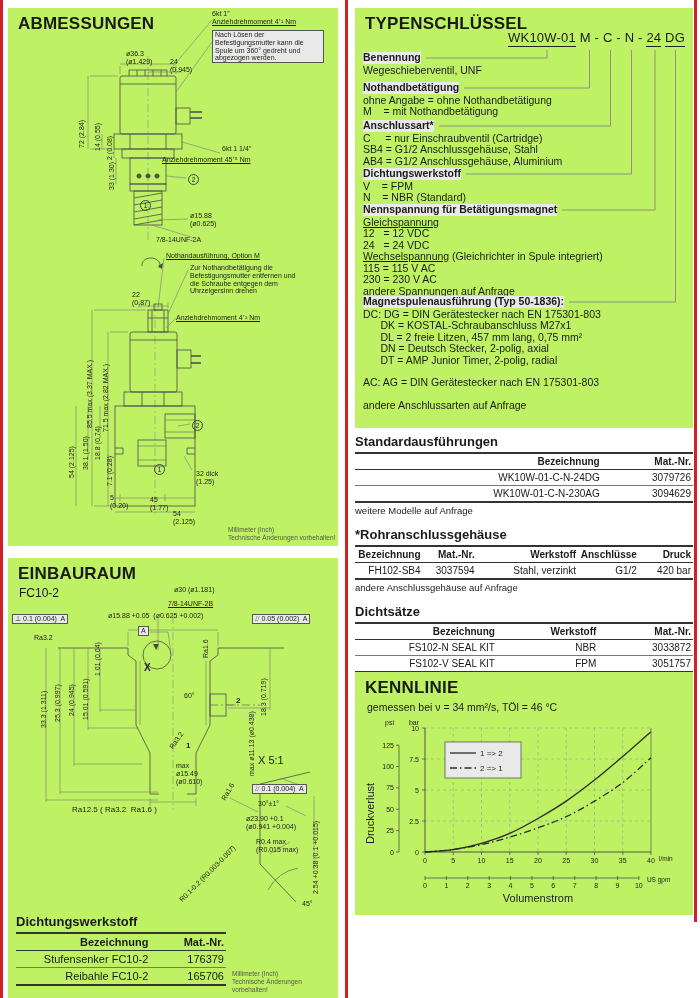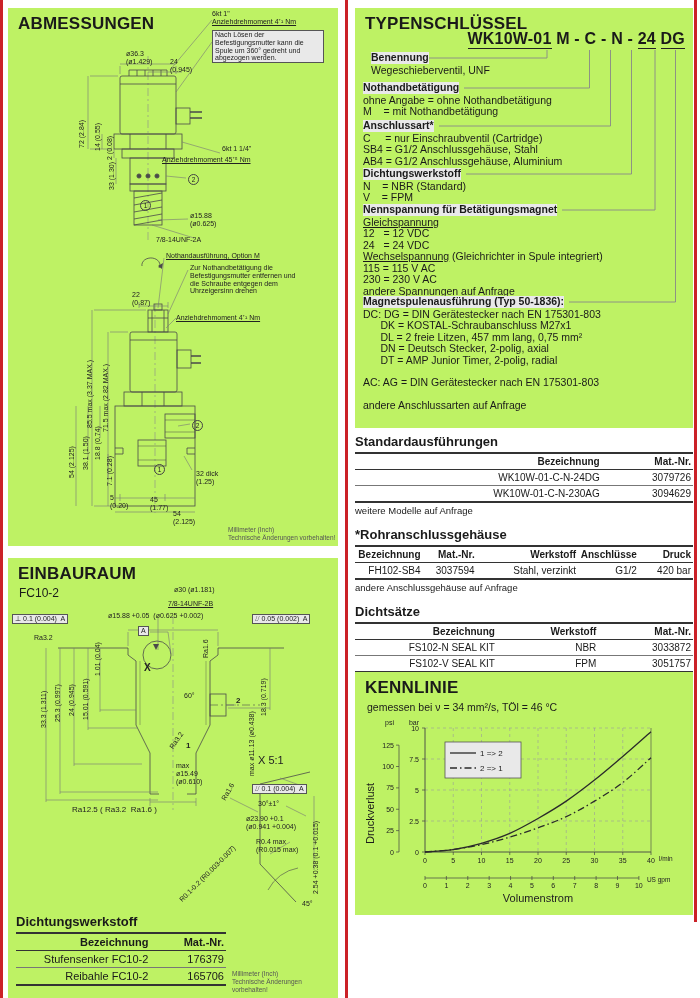--- a/index.html
+++ b/index.html
@@ -12,21 +12,21 @@
   .subtitle{position:absolute;left:11px;top:28px;font-size:12px}
   .art{position:absolute;left:0;top:0}
   .labels{position:absolute;inset:0}
   .dim{position:absolute;font-size:7px;line-height:1.12;color:#222;white-space:pre}
   .dim.box{border:1px solid #555;padding:0 2px;background:#e9e9e9}
   .dim.ul{text-decoration:underline}
   .dim.circ{border:1px solid #444;border-radius:50%;width:9px;height:9px;text-align:center;line-height:9px;font-size:6.5px;white-space:nowrap}
   .footnote{position:absolute;font-size:6.5px;color:#555;line-height:1.25}
   .footnote span{display:block}
   
-  .code{position:absolute;top:22px;right:8px;font-size:16px;font-weight:bold;white-space:pre;letter-spacing:.2px}
+  .code{position:absolute;top:22px;right:8px;font-size:13px;font-weight:normal;white-space:pre;letter-spacing:.2px}
   .code .u{border-bottom:1.5px solid #222;padding-bottom:1px}
   .ts-sec{position:absolute;left:8px;width:326px;font-size:10.5px;line-height:11.5px;white-space:pre-wrap}
   .ts-label{font-weight:bold;display:inline-block;margin-bottom:1px;background:#e9e9e9;position:relative;z-index:2}
   .ts-line{min-height:11px}
   #ts-leaders{position:absolute;inset:0;pointer-events:none;z-index:1}
   
   .tables-col{position:absolute;left:355px;top:434px;width:338px}
   .tblgroup{margin-bottom:11px}
   .tblgroup h3{margin:0 0 3px 0;font-size:13px}
   .tblgroup table{border-collapse:collapse;width:100%;font-size:10px}
@@ -268,24 +268,24 @@
   </div>
 </section>
 
 <section class="panel" style="left:355px;top:8px;width:338px;height:420px">
   <h2>TYPENSCHLÜSSEL</h2>
   <svg id="ts-leaders" width="338" height="420" viewBox="0 0 338 420">
       <path d="M71,50 H192 V42 M109,80 H234.5 V42 M84,118 H255.5 V42 M111,166 H276.5 V42 M207,202 H300 V42 M214,294 H320.5 V42 " fill="none" stroke="#888" stroke-width="0.9"></path>
     </svg>
   <div class="code" id="ts-code"><span class="u">WK10W-01</span> <span class="">M</span> - <span class="">C</span> - <span class="">N</span> - <span class="u">24</span> <span class="u">DG</span></div>
   <div id="ts-sections">
-      <div class="ts-sec" style="top: 44px; margin-left: 8px;"><span class="ts-label">Benennung</span><div class="ts-line">Wegeschieberventil, UNF</div></div>
+      <div class="ts-sec" style="top: 44px;"><span class="ts-label">Benennung</span><div class="ts-line">Wegeschieberventil, UNF</div></div>
       <div class="ts-sec" style="top: 74px;"><span class="ts-label">Nothandbetätigung</span><div class="ts-line">ohne Angabe = ohne Nothandbetätigung</div><div class="ts-line">M    = mit Nothandbetätigung</div></div>
       <div class="ts-sec" style="top: 112px;"><span class="ts-label">Anschlussart*</span><div class="ts-line">C     = nur Einschraubventil (Cartridge)</div><div class="ts-line">SB4 = G1/2 Anschlussgehäuse, Stahl</div><div class="ts-line">AB4 = G1/2 Anschlussgehäuse, Aluminium</div></div>
-      <div class="ts-sec" style="top: 160px;"><span class="ts-label">Dichtungswerkstoff</span><div class="ts-line">N    = NBR (Standard)</div><div class="ts-line">V    = FPM</div></div>
+      <div class="ts-sec" style="top: 160px;"><span class="ts-label">Dichtungswerkstoff</span><div class="ts-line">V    = FPM</div><div class="ts-line">N    = NBR (Standard)</div></div>
       <div class="ts-sec" style="top: 196px;"><span class="ts-label">Nennspannung für Betätigungsmagnet</span><div class="ts-line"><span style="text-decoration: underline;">Gleichspannung</span></div><div class="ts-line">12   = 12 VDC</div><div class="ts-line">24   = 24 VDC</div><div class="ts-line"><span style="text-decoration: underline;">Wechselspannung</span> (Gleichrichter in Spule integriert)</div><div class="ts-line">115 = 115 V AC</div><div class="ts-line">230 = 230 V AC</div><div class="ts-line">andere Spannungen auf Anfrage</div></div>
       <div class="ts-sec" style="top: 288px;"><span class="ts-label">Magnetspulenausführung (Typ 50-1836):</span><div class="ts-line">DC: DG = DIN Gerätestecker nach EN 175301-803</div><div class="ts-line">      DK = KOSTAL-Schraubanschluss M27x1</div><div class="ts-line">      DL = 2 freie Litzen, 457 mm lang, 0,75 mm²</div><div class="ts-line">      DN = Deutsch Stecker, 2-polig, axial</div><div class="ts-line">      DT = AMP Junior Timer, 2-polig, radial</div><div class="ts-line"></div><div class="ts-line">AC: AG = DIN Gerätestecker nach EN 175301-803</div><div class="ts-line"></div><div class="ts-line">andere Anschlussarten auf Anfrage</div></div>
     </div>
 </section>
 
 <div class="tables-col">
   <div class="tblgroup">
       <h3>Standardausführungen</h3>
       <table>
         <thead>

